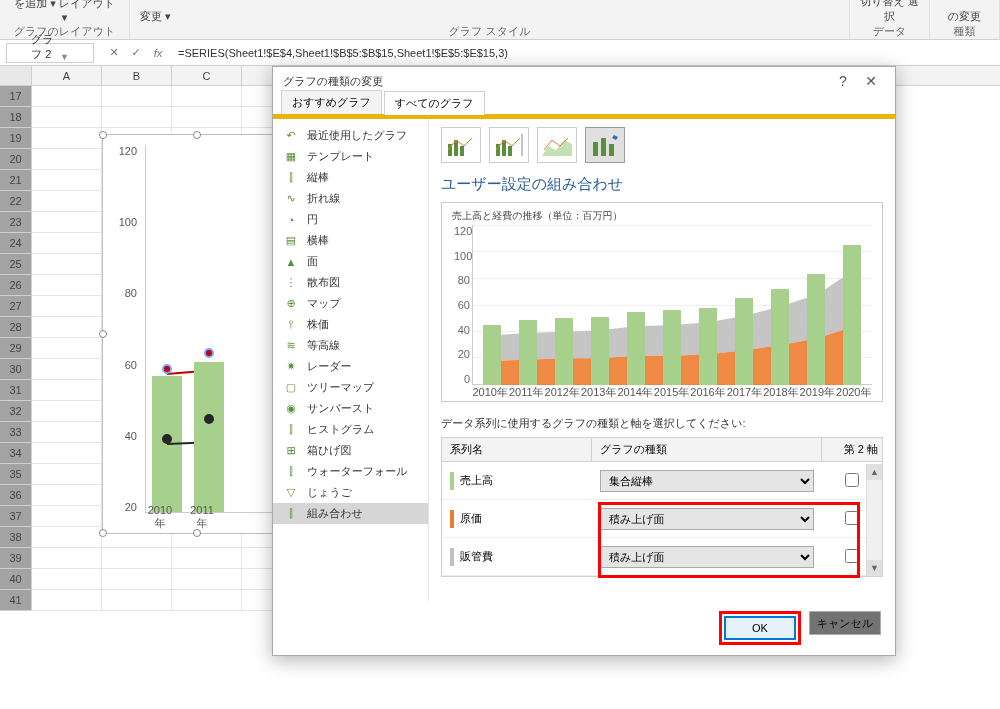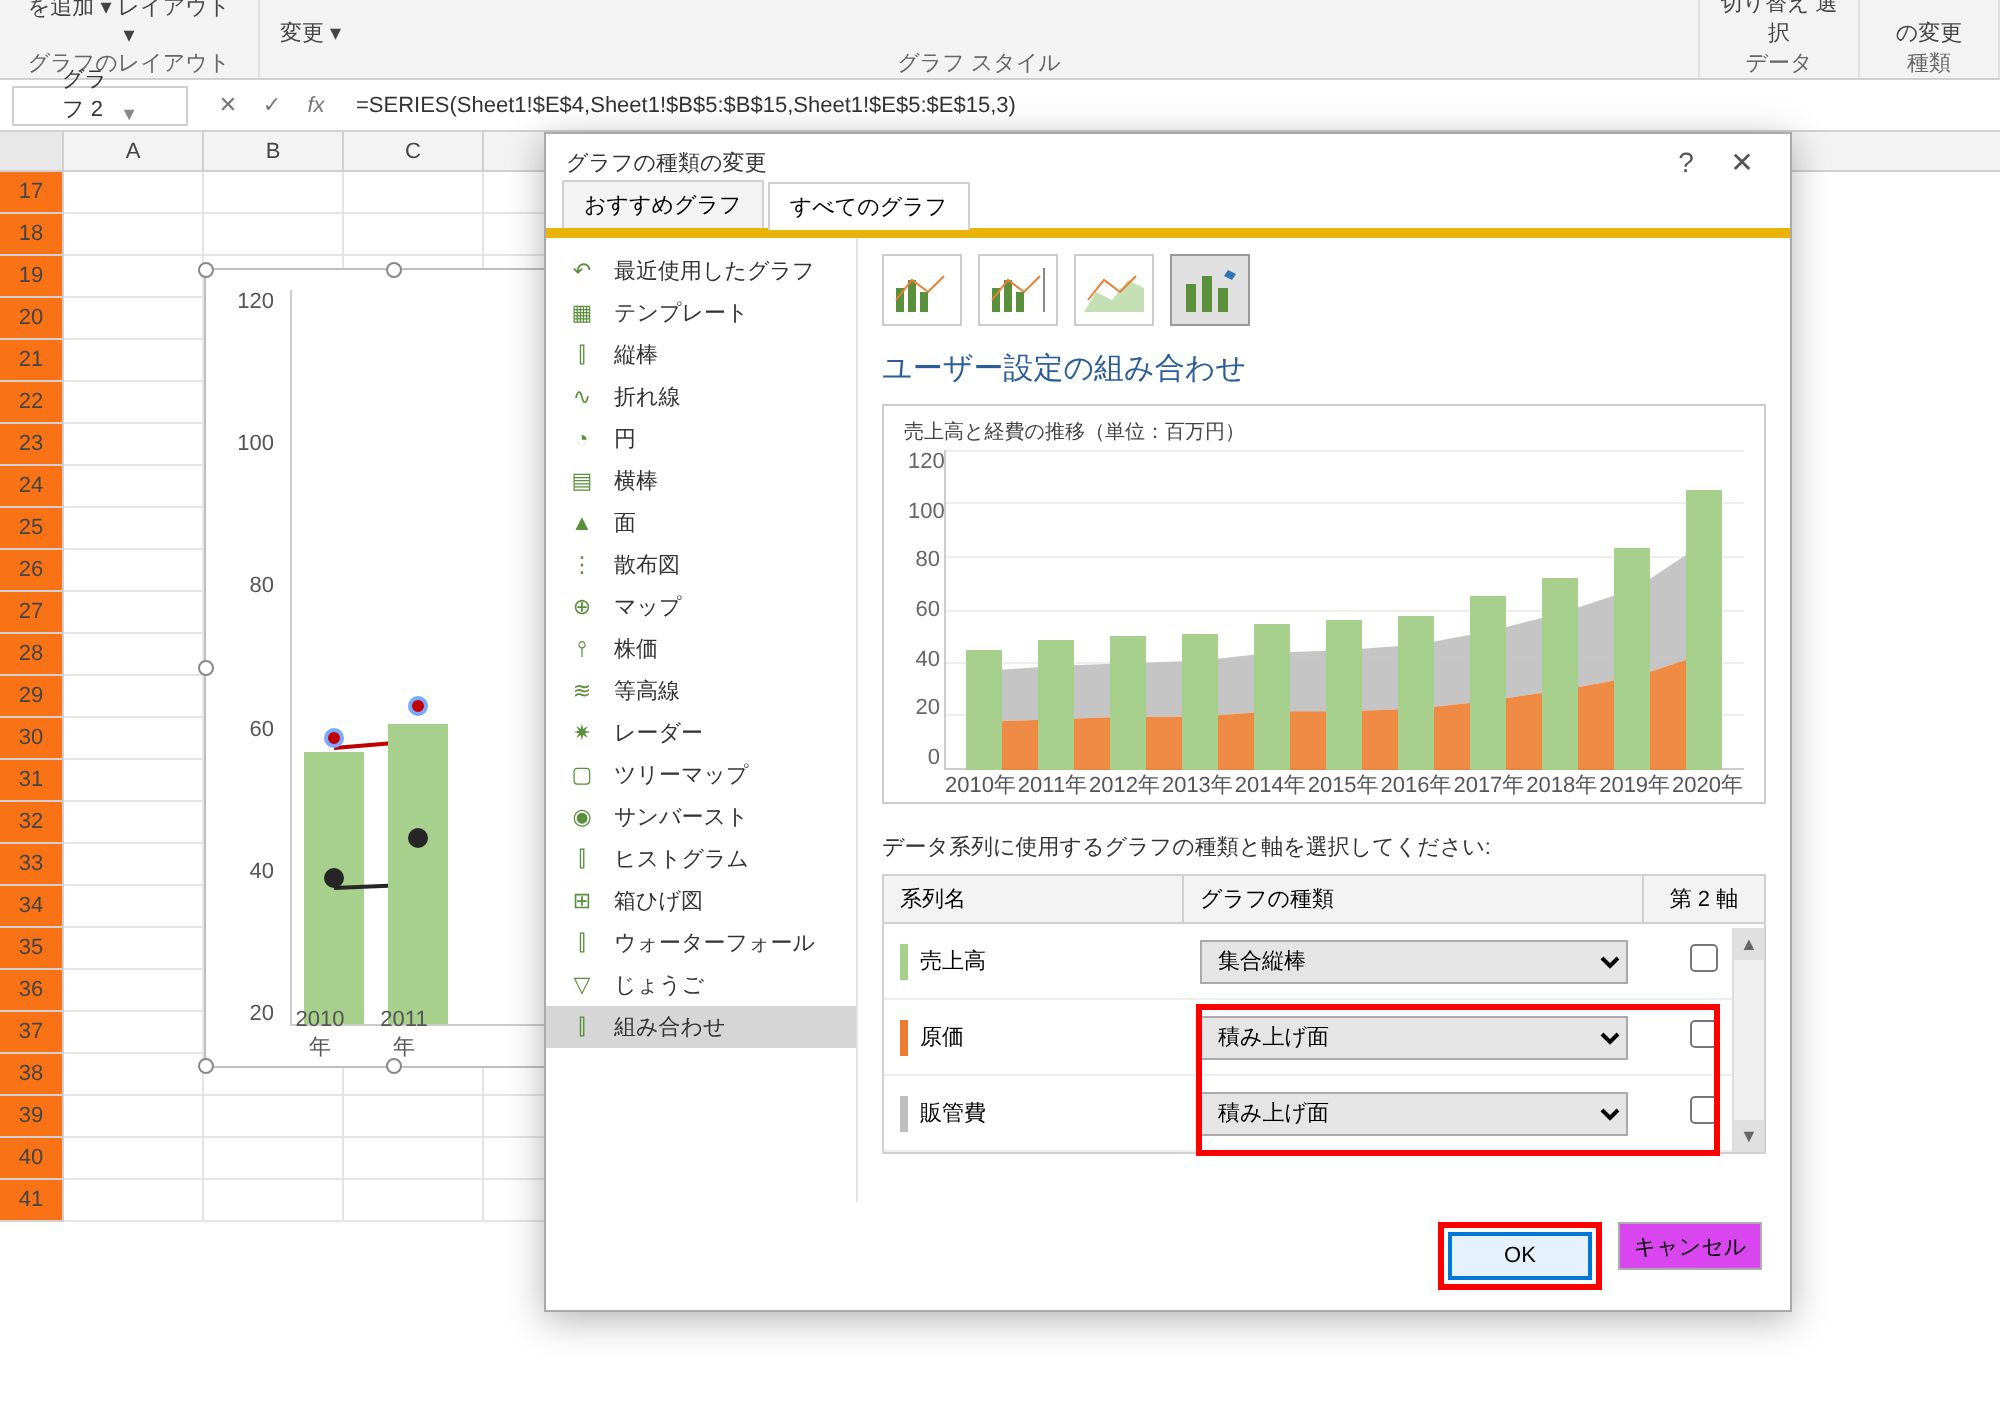--- a/index.html
+++ b/index.html
@@ -22,21 +22,21 @@
 .fx-btn { width: 16px; text-align: center; }
 .fx-label { font-style: italic; }
 .formula-input { flex: 1; padding: 0 6px; color: #333; white-space: nowrap; overflow: hidden; }
 
 
 .grid-area { position: absolute; top: 66px; left: 0; right: 0; bottom: 0; background: #fff; }
 .col-headers { display: flex; height: 20px; background: #f3f3f3; border-bottom: 1px solid #d0d0d0; }
 .corner { width: 32px; border-right: 1px solid #d0d0d0; background: #e8e8e8; }
 .col-h { width: 70px; border-right: 1px solid #d0d0d0; text-align: center; line-height: 20px; color: #444; }
 .grid-body { display: flex; }
-.row-headers { width: 32px; background: #f97316; }
+.row-headers { width: 32px; background: #a3a3a3; }
 .row-h { height: 21px; border-bottom: 1px solid #d0d0d0; border-right: 1px solid #d0d0d0; text-align: center; line-height: 21px; color: #444; }
 .cells { position: relative; flex: 1; }
 .cell-row { display: flex; height: 21px; }
 .cell { width: 70px; border-right: 1px solid #e5e5e5; border-bottom: 1px solid #e5e5e5; }
 
 
 .chart-obj { position: absolute; left: 70px; top: 48px; width: 190px; height: 400px; border: 1px solid #bfbfbf; background: #fff; }
 .chart-obj .handle { position: absolute; width: 8px; height: 8px; background: #fff; border: 1px solid #888; border-radius: 50%; }
 .h-tl { top: -4px; left: -4px; }
 .h-bl { bottom: -4px; left: -4px; }
@@ -94,37 +94,37 @@
 .pv-legend { text-align:center; font-size:8px; color:#555; margin-top:2px;}
 .pv-legend span{ margin:0 4px;}
 .lg-sw{ display:inline-block; width:8px; height:8px; vertical-align:middle; margin-right:2px;}
 
 .series-caption { font-size: 11px; color: #333; margin: 4px 0 6px 0; }
 
 .series-table { border:1px solid #d0d0d0; position:relative; }
 .series-head { display: flex; background: #f3f3f3; border-bottom: 1px solid #d0d0d0; font-size: 11px; }
 .sh-name { width: 150px; padding: 4px 8px; border-right: 1px solid #d0d0d0; }
 .sh-type { flex: 1; padding: 4px 8px; border-right: 1px solid #d0d0d0; }
-.sh-axis { width: 60px; padding: 4px 4px; text-align: center; }
+.sh-axis { width: 60px; padding: 4px 4px; text-align: right; }
 .series-row { display: flex; align-items: center; height: 38px; border-bottom: 1px solid #eee; }
 .sr-name { width: 150px; padding: 0 8px; display: flex; align-items: center; gap: 6px; }
 .sr-swatch { width: 4px; height: 18px; }
 .sw-green{background:#a8d08d;} .sw-orange{background:#ed7d31;} .sw-gray{background:#bfbfbf;}
 .sr-type { flex: 1; padding: 0 8px; }
 .sr-type select { width: 100%; height: 22px; border: 1px solid #aaa; background: #e5e5e5; padding: 0 4px; font-size: 11px; }
 .sr-axis { width: 60px; text-align: center; }
 .sr-axis input { width: 14px; height: 14px; }
 .scrollbar-stub { position:absolute; right:0; top:26px; bottom:0; width:16px; background:#f0f0f0; border-left:1px solid #ddd;}
 .sb-arrow{position:absolute; left:0; right:0; height:16px; background:#e0e0e0; text-align:center; font-size:9px; color:#666; line-height:16px;}
 .sb-top{top:0;} .sb-bot{bottom:0;}
 
 .red-hl { position: absolute; border: 3px solid #ff0000; pointer-events: none; }
 
 .dlg-footer { display:flex; justify-content:flex-end; gap:8px; padding:10px 14px; }
-.dlg-btn { min-width:72px; height:24px; border:1px solid #adadad; background:#d946ef; font-size:11px; }
+.dlg-btn { min-width:72px; height:24px; border:1px solid #adadad; background:#737373; font-size:11px; }
 .dlg-btn.primary { border:2px solid #0078d7; background:#e5f1fb; }
 .red-hl-btn { border: 3px solid #ff0000; padding:2px; display:inline-block;}
 </style>
 </head>
 <body>
 
 <div class="ribbon-top">
   <div class="ribbon-group r1">
     <div>を追加 ▾  レイアウト ▾</div>
     <div class="label">グラフのレイアウト</div>

